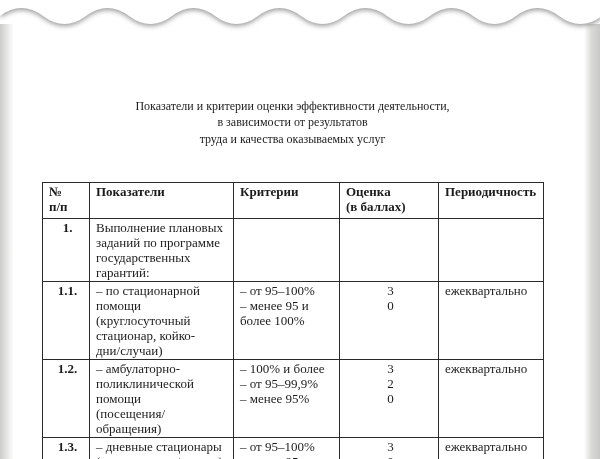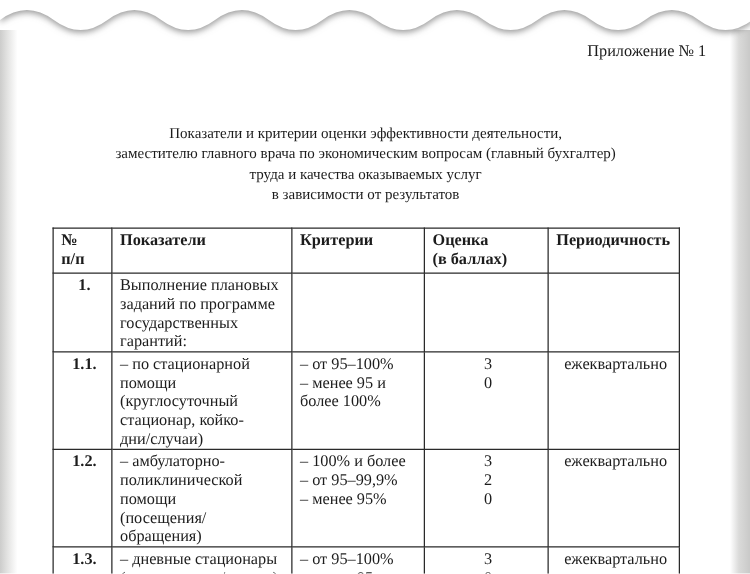--- a/index.html
+++ b/index.html
@@ -72,48 +72,46 @@
     padding: 1px 3px 1px 6px;
     white-space: pre-line;
     overflow: hidden;
   }
   #criteria-table th {
     font-weight: bold;
     text-align: left;
   }
   td.c-num    { text-align: center; font-weight: bold; padding-left: 2px; padding-right: 2px; }
   td.c-score  { text-align: center; padding-left: 2px; padding-right: 2px; }
-  td.c-period { text-align: center; padding-left: 2px; padding-right: 2px; }
+  td.c-period { padding-left: 2px; padding-right: 2px; }
   tr.h-head  { height: 36px; }
   tr.h-r1    { height: 60px; }
   tr.h-r2    { height: 74px; }
   tr.h-r3    { height: 58px; font-family: Liberation Serif, serif; }
   tr.h-r4    { height: 46px; }
 </style>
 </head>
 <body>
 
 <div id="canvas">
 
   <div id="edge-left" class="edge-strip"></div>
   <div id="edge-right" class="edge-strip"></div>
 
   <svg id="wave-edge" viewBox="0 0 600 42" xmlns="http://www.w3.org/2000/svg">
     <path d="M0,16 Q21.5,0 43,16 Q64.5,32 86,16 Q107.5,0 129,16 Q150.5,32 172,16 Q193.5,0 215,16 Q236.5,32 258,16 Q279.5,0 301,16 Q322.5,32 344,16 Q365.5,0 387,16 Q408.5,32 430,16 Q451.5,0 473,16 Q494.5,32 516,16 Q537.5,0 559,16 Q580.5,32 602,16 L602,0 L0,0 Z"></path>
   </svg>
 
   <div id="annotation">
-    <div>Приложение № 1</div>
   </div>
 
   <div id="doc-title">
     <div>Показатели и критерии оценки эффективности деятельности,</div>
-    <div>заместителю главного врача по экономическим вопросам (главный бухгалтер)</div>
+    <div>в зависимости от результатов</div>
     <div>труда и качества оказываемых услуг</div>
-    <div>в зависимости от результатов</div>
   </div>
 
   <table id="criteria-table">
     <colgroup>
       <col style="width:47px">
       <col style="width:144px">
       <col style="width:106px">
       <col style="width:99px">
       <col style="width:105px">
     </colgroup>

